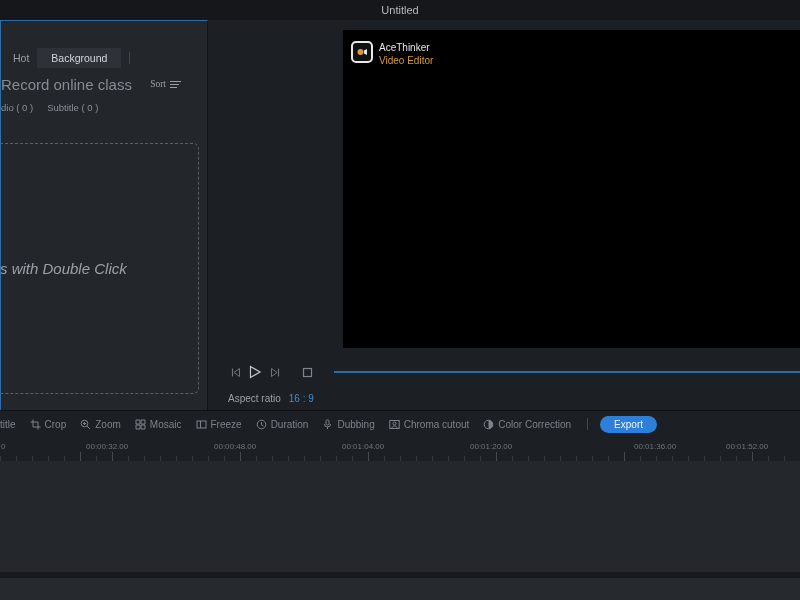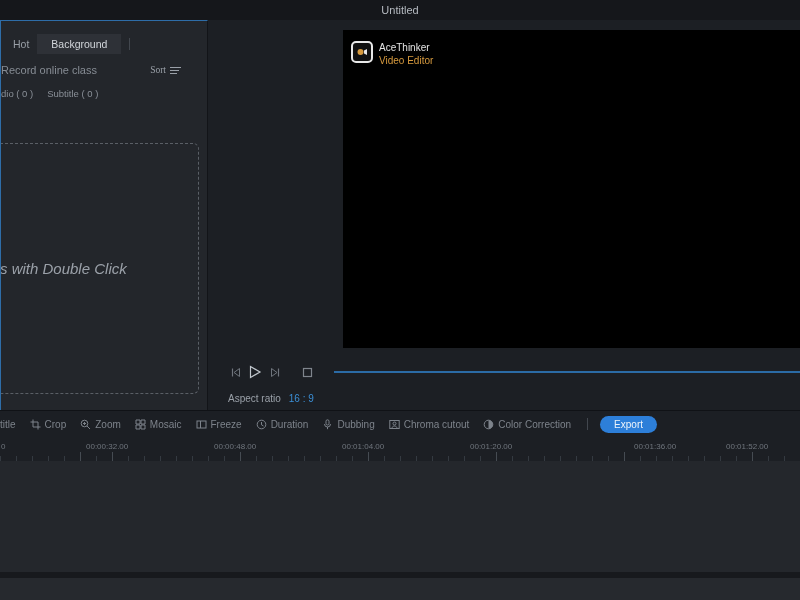--- a/index.html
+++ b/index.html
@@ -13,28 +13,28 @@
   
   .titlebar{
     height:20px;background:#15171b;display:flex;align-items:center;justify-content:center;
     font-size:11px;color:#b5bac0;
   }
   
   .main{display:flex;height:390px;}
   .library{
     width:208px;box-sizing:border-box;background:#23262b;
     border-top:1px solid #2e6da8;border-left:1px solid #2e6da8;border-right:1px solid #121418;
-    padding-top:12px;position:relative;overflow:hidden;flex:none;
+    padding-top:26px;position:relative;overflow:hidden;flex:none;
   }
   .lib-tabs{display:flex;align-items:center;height:22px;margin-left:4px;font-size:10.5px;}
   .lib-tab{padding:4px 8px;color:#999fa7;cursor:default;}
   .lib-tab.active{background:#2e3137;color:#d2d6db;padding:4px 14px;}
   .vsep{width:1px;height:12px;background:#42474e;margin-left:8px;}
   .lib-row2{display:flex;align-items:center;justify-content:space-between;height:26px;margin:2px 26px 0 0;}
-  .record{font-size:11px;color:#868c94;}
+  .record{font-size:15px;color:#868c94;}
   .sort{display:flex;align-items:center;gap:4px;font-size:9.5px;color:#9aa0a8;font-family:Liberation Serif, serif;}
   .sort-icon{display:inline-block;width:11px;}
   .sort-icon i{display:block;height:1px;background:#9aa0a8;margin:2px 0;}
   .sort-icon i:nth-child(2){width:9px;}
   .sort-icon i:nth-child(3){width:7px;}
   .lib-subtabs{display:flex;gap:14px;height:20px;align-items:center;font-size:9.5px;color:#8a9098;}
   .dropzone{
     position:absolute;left:-22px;right:8px;top:122px;bottom:16px;
     border:1px dashed #5a5f66;border-radius:6px;
     display:flex;align-items:center;

